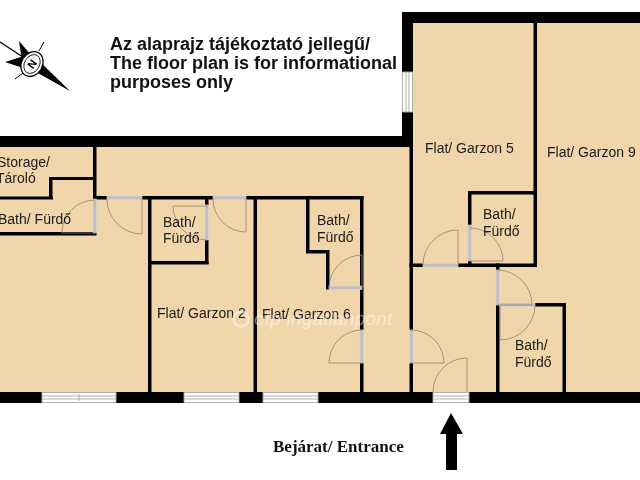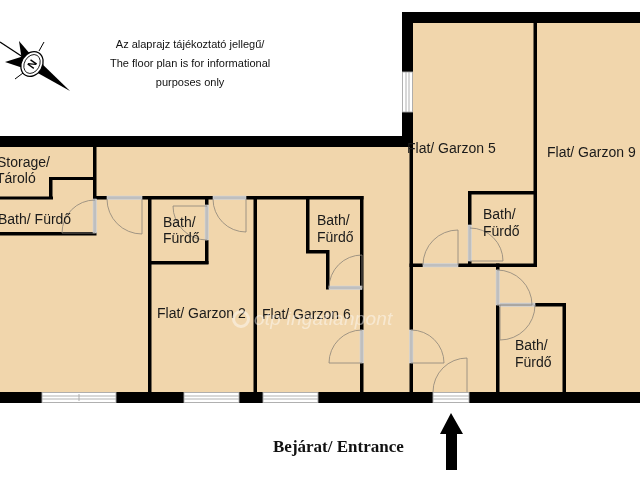--- a/index.html
+++ b/index.html
@@ -18,26 +18,25 @@
       font-size: 14px;
       line-height: 16px;
       color: #1a1a1a;
       white-space: nowrap;
     }
     .notice {
       position: absolute;
       left: 110px;
       top: 35px;
       font-family: "Liberation Sans", sans-serif;
-      font-weight: normal;
-      font-size: 11px;
+      font-weight: bold;
+      font-size: 18px;
       line-height: 19px;
       color: #111111;
       white-space: nowrap;
-      text-align: center;
     }
     .notice span { display: block; }
     .entrance-label {
       position: absolute;
       left: 273px;
       top: 437px;
       font-family: Liberation Serif, serif;
       font-weight: bold;
       font-size: 17px;
       line-height: 20px;
@@ -228,21 +227,21 @@
   <div class="lbl" style="left:163px;top:214px">Bath/</div>
   <div class="lbl" style="left:163px;top:230px">Fürdő</div>
 
   <div class="lbl" style="left:157px;top:305px">Flat/ Garzon 2</div>
 
   <div class="lbl" style="left:317px;top:212px">Bath/</div>
   <div class="lbl" style="left:317px;top:229px">Fürdő</div>
 
   <div class="lbl" style="left:262px;top:306px">Flat/ Garzon 6</div>
 
-  <div class="lbl" style="left:407px;top:140px">Flat/ Garzon 5</div>
+  <div class="lbl" style="left:425px;top:140px">Flat/ Garzon 5</div>
 
   <div class="lbl" style="left:483px;top:206px">Bath/</div>
   <div class="lbl" style="left:483px;top:223px">Fürdő</div>
 
   <div class="lbl" style="left:547px;top:144px">Flat/ Garzon 9</div>
 
   <div class="lbl" style="left:515px;top:337px">Bath/</div>
   <div class="lbl" style="left:515px;top:354px">Fürdő</div>
 
   <div class="watermark">

